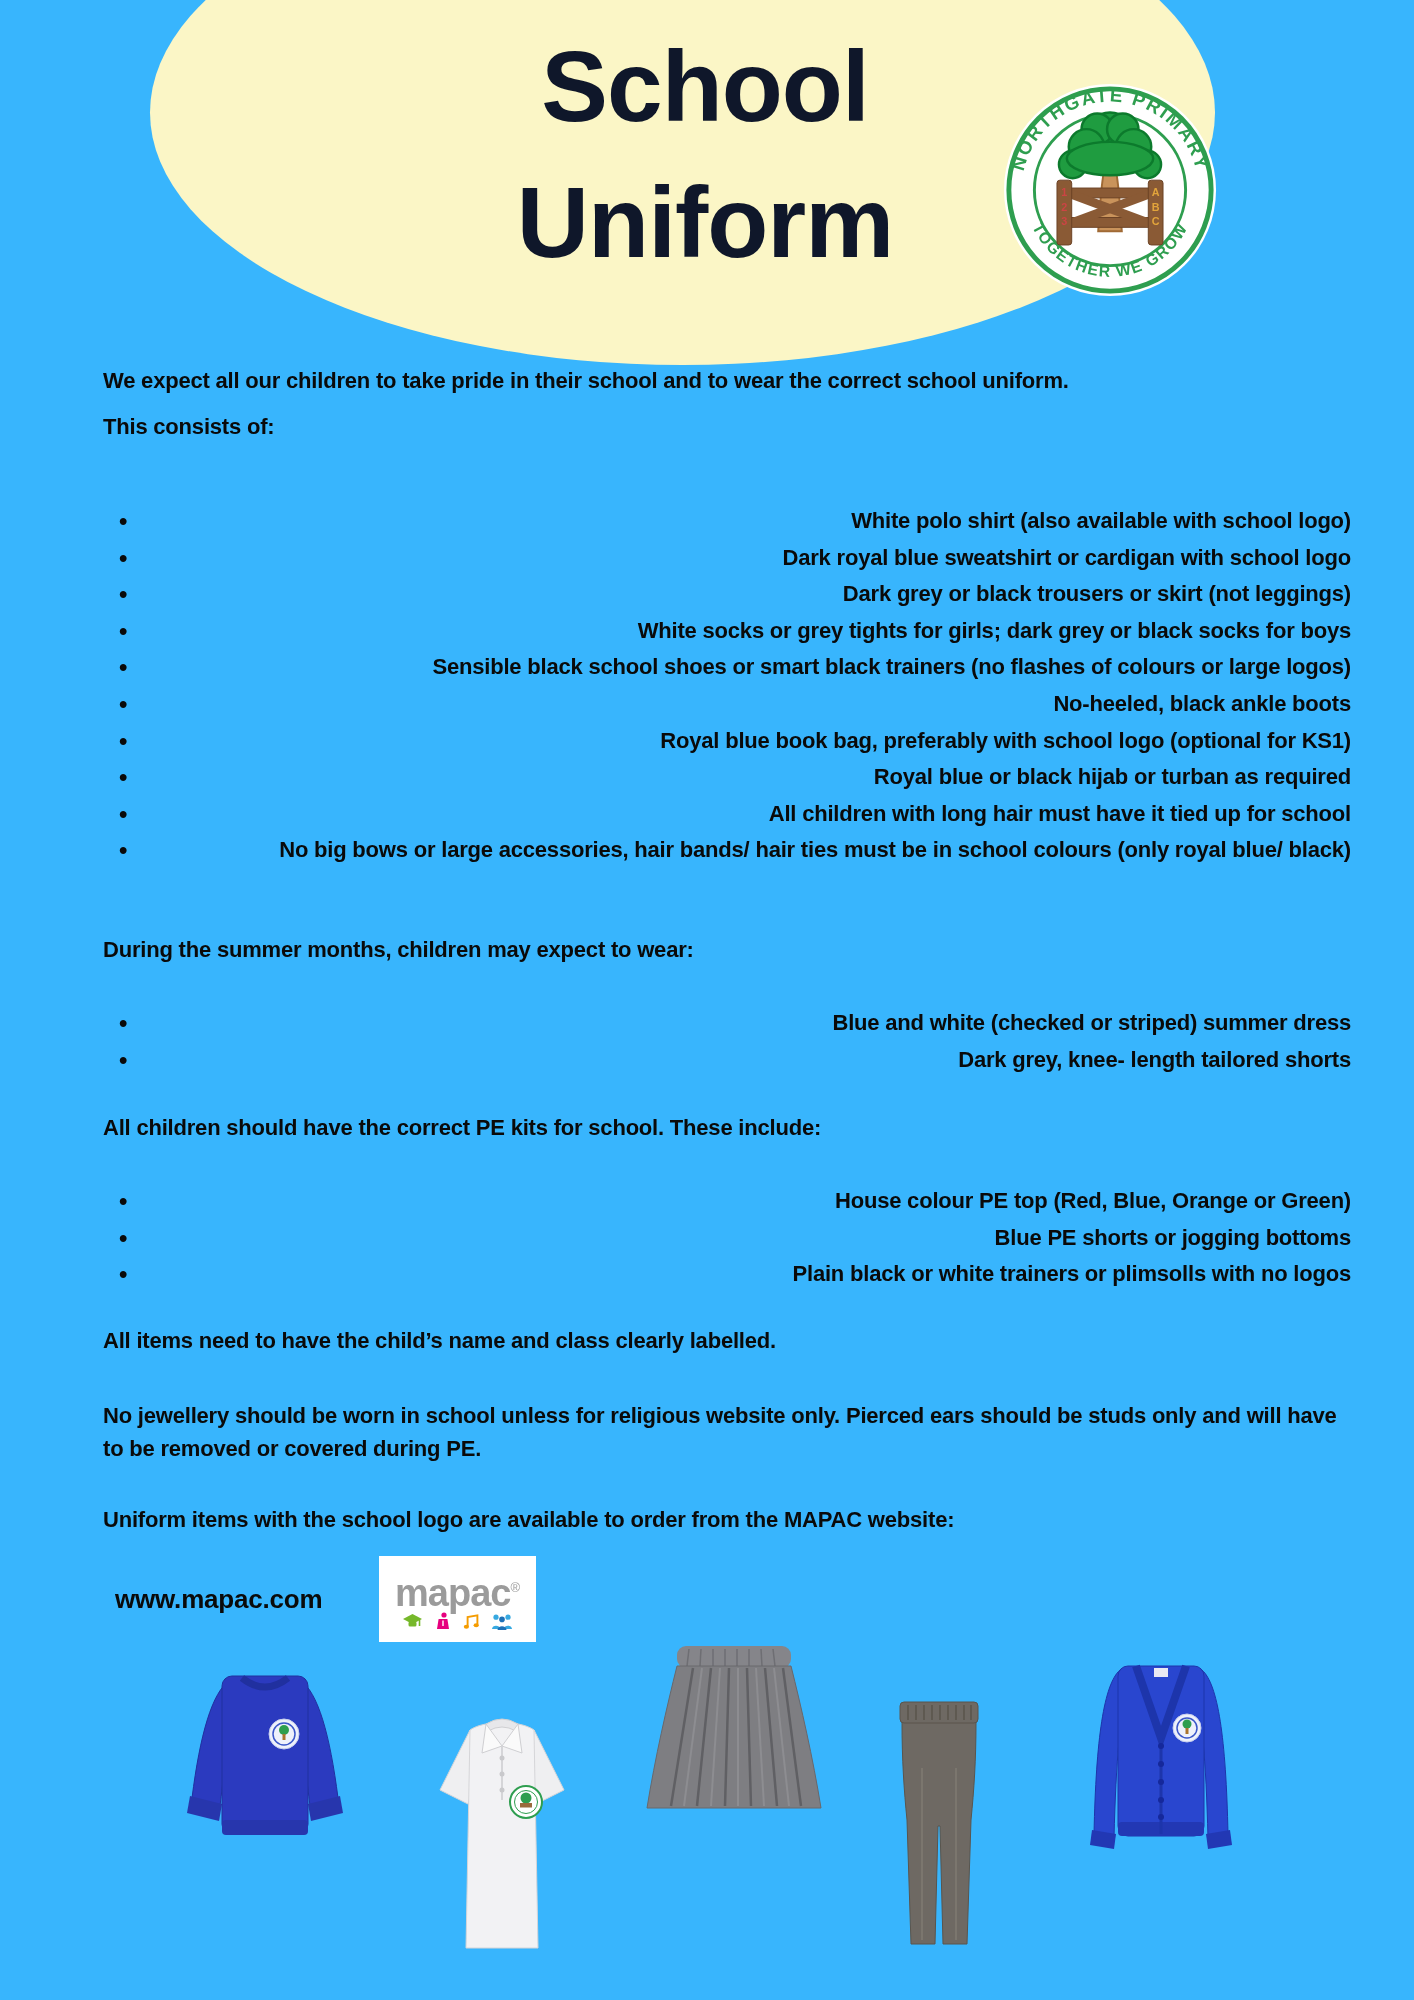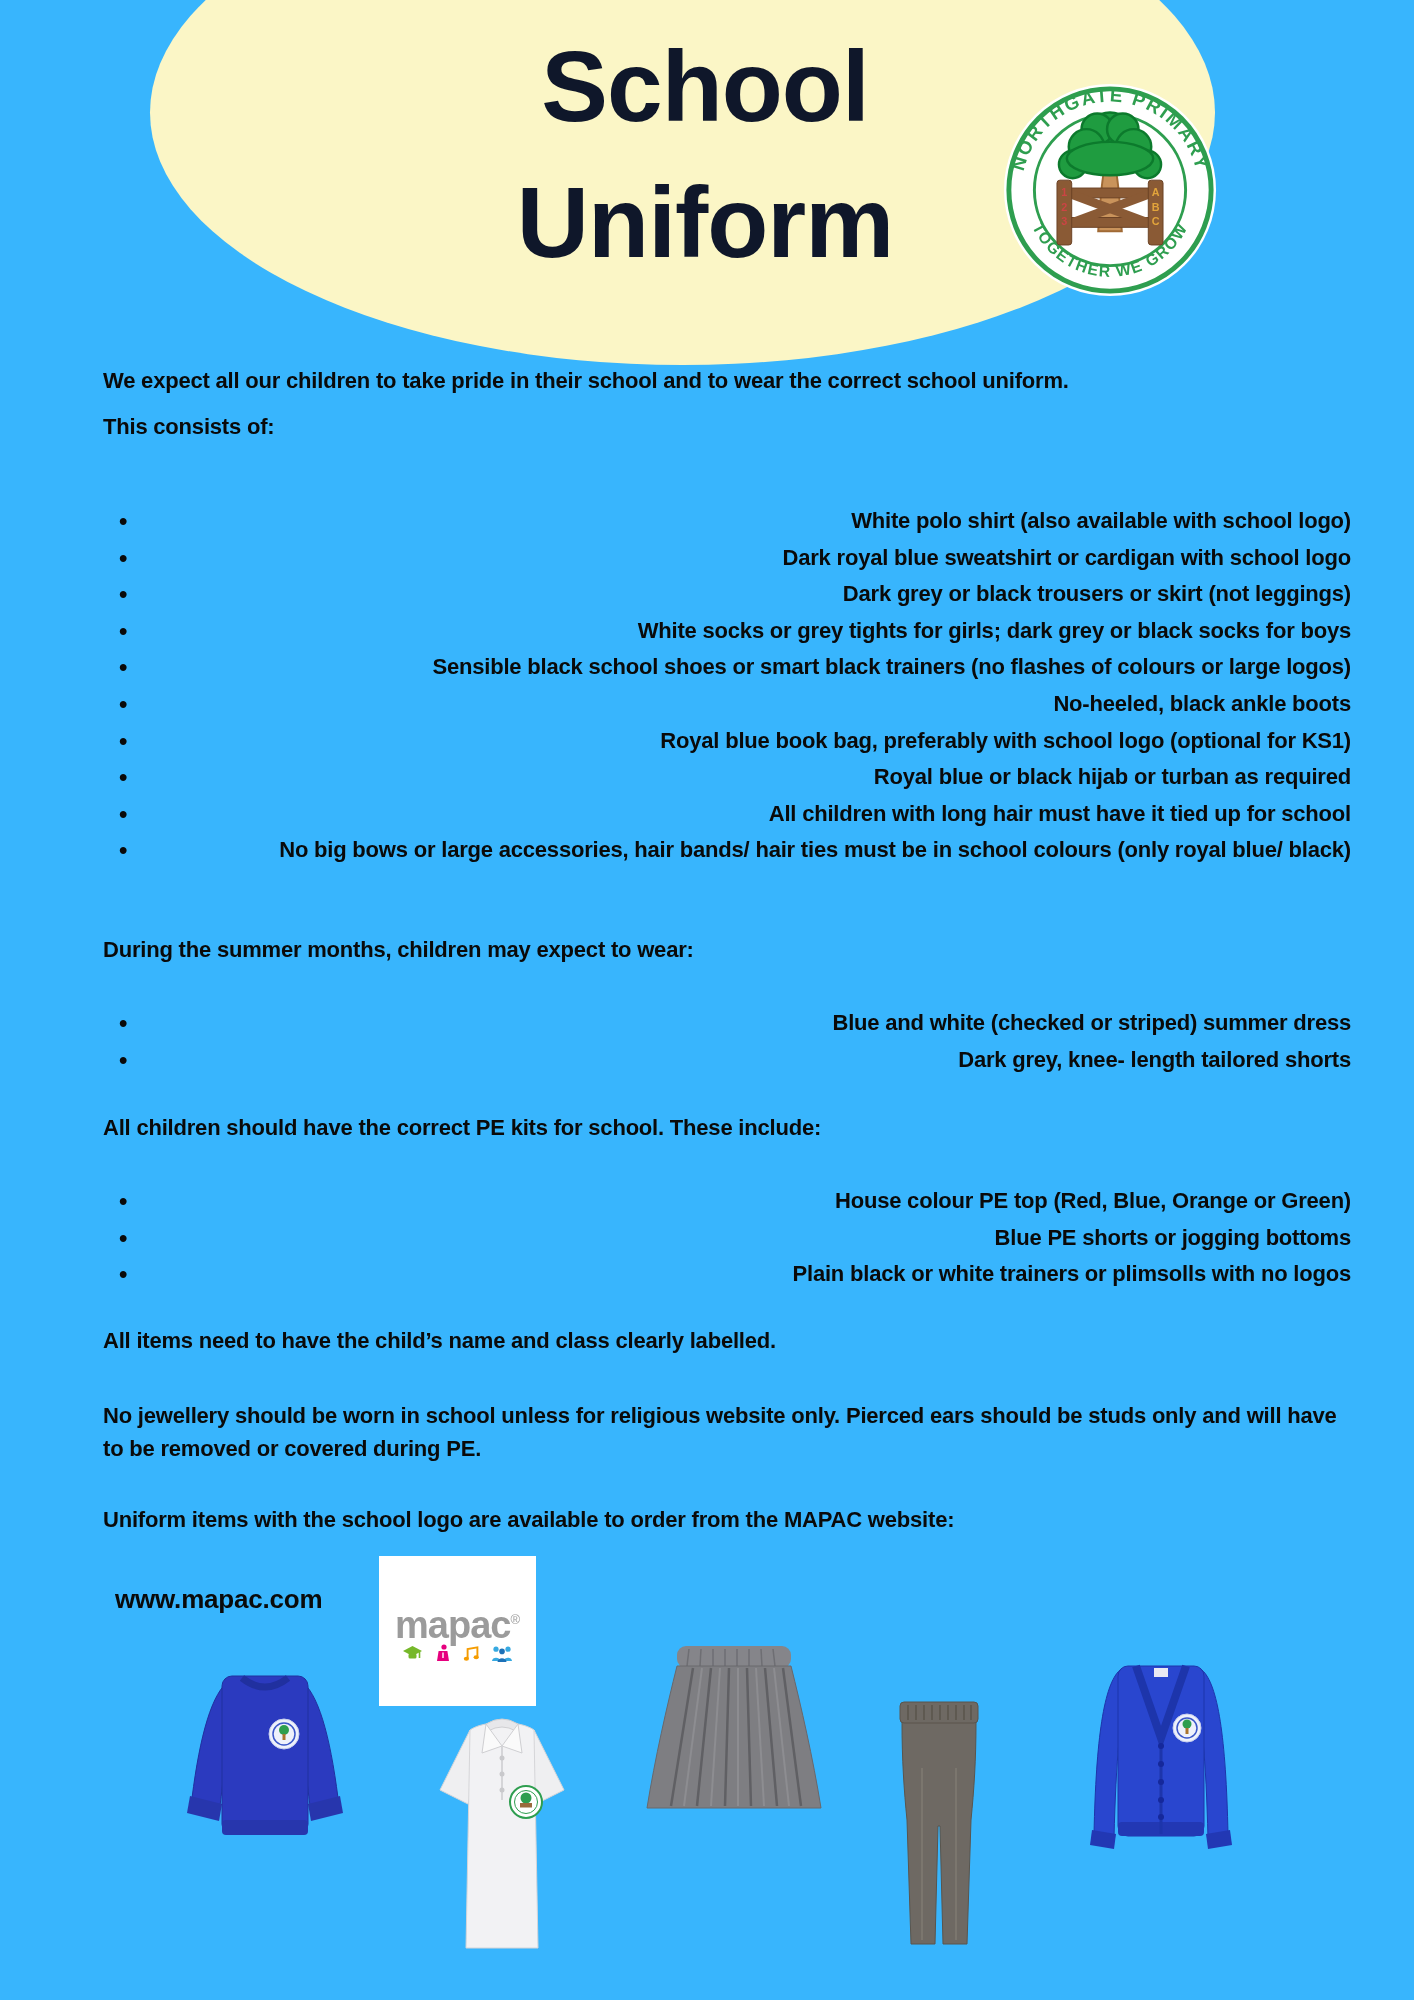--- a/index.html
+++ b/index.html
@@ -28,21 +28,21 @@
     position:absolute;left:103px;width:1248px;margin:0;padding:0;list-style:none;
     font-weight:700;font-size:22px;letter-spacing:-0.2px;
   }
   .blist li{position:relative;padding-left:42px;line-height:36.6px;text-align:right;}
   .blist li::before{content:"\2022";position:absolute;left:16px;font-size:24px;}
   .website{
     position:absolute;left:103px;top:1572px;margin:12px;
     font-weight:700;font-size:26px;letter-spacing:-0.2px;
   }
   .mapac-box{
-    position:absolute;left:379px;top:1556px;width:157px;height:150px;
+    position:absolute;left:379px;top:1556px;width:157px;height:86px;
     background:#ffffff;display:flex;flex-direction:column;align-items:center;
     justify-content:center;gap:0;
   }
   .mapac-word{
     font-weight:700;font-size:38px;color:#9b9b9b;letter-spacing:-1px;line-height:38px;
   }
   .mapac-word sup{font-size:13px;font-weight:400;vertical-align:14px;letter-spacing:0;}
   .mapac-icons{display:flex;gap:11px;align-items:flex-end;}
   .garment{position:absolute;}
 </style>

